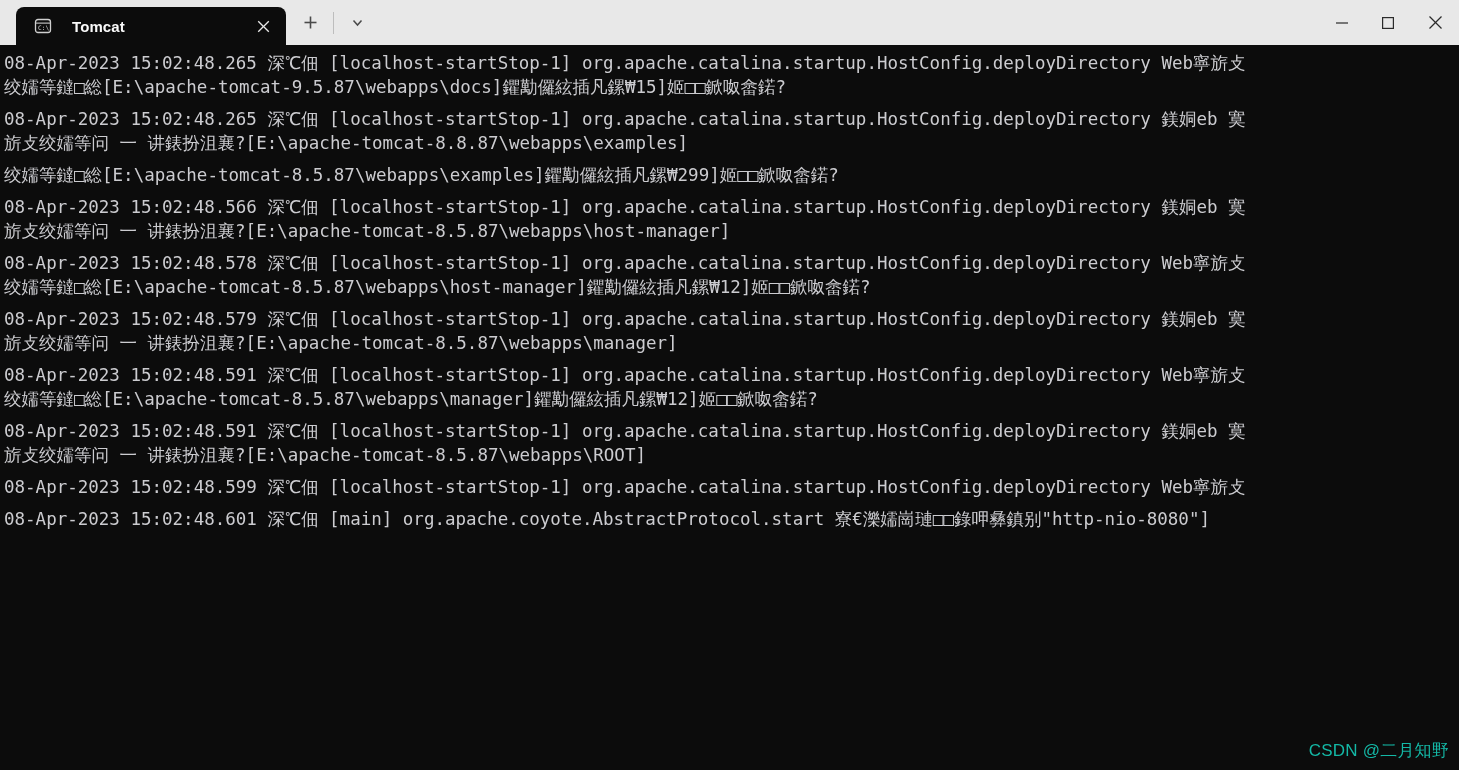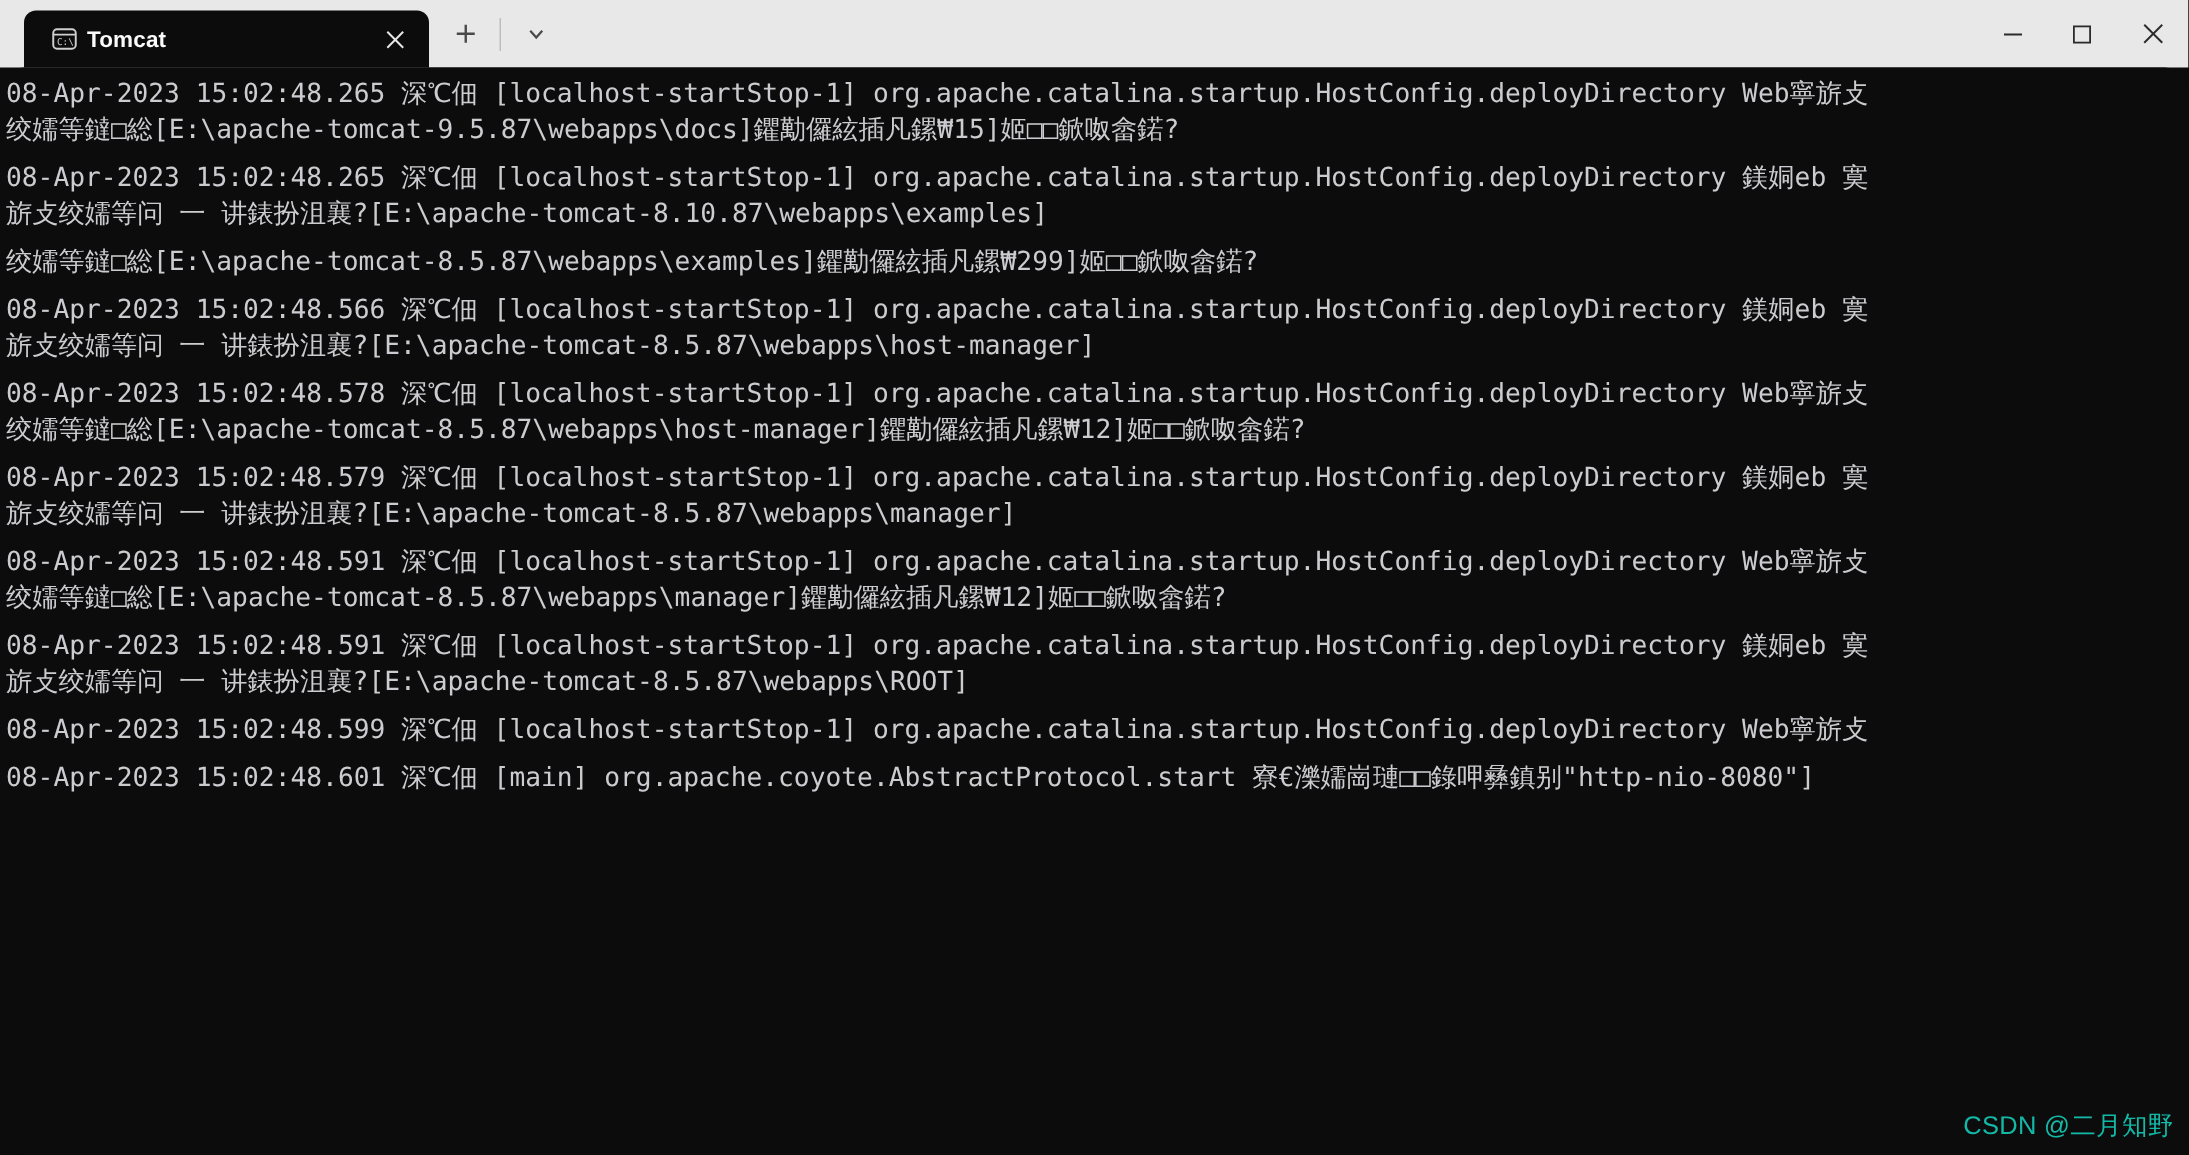--- a/index.html
+++ b/index.html
@@ -26,21 +26,21 @@
   .tabstrip {
     display: flex;
     align-items: flex-end;
     height: 45px;
     flex: 0 0 auto;
   }
   .tab {
     position: relative;
     display: flex;
     align-items: center;
-    gap: 6px;
+    gap: 20px;
     height: 38px;
     min-width: 270px;
     padding: 0 10px 0 18px;
     background: #0c0c0c;
     color: #ffffff;
     border-radius: 8px 8px 0 0;
     margin: 0 0 0 16px;
     box-sizing: border-box;
   }
   .tab-icon {
@@ -106,21 +106,20 @@
   .wc-close { width: 48px; }
 
   
   .console {
     position: relative;
     background: #0c0c0c;
     height: 725px;
     padding: 6px 0 0 4px;
     box-sizing: border-box;
     overflow: hidden;
-    border-radius: 16px;
   }
   .logline {
     color: #ccccd0;
     font-family: "DejaVu Sans Mono", monospace;
     font-size: 17.5px;
     line-height: 24px;
     white-space: pre-wrap;
     word-break: break-all;
     letter-spacing: 0px;
   }
@@ -197,21 +196,21 @@
     </div>
   </div>
 </div>
 
 <div class="console">
   <div id="log-container">
       <div class="logline">08-Apr-2023 15:02:48.265 深℃佃 [localhost-startStop-1] org.apache.catalina.startup.HostConfig.deployDirectory Web寧旂攴</div>
       <div class="logline">绞嬬等鐽□総[E:\apache-tomcat-9.5.87\webapps\docs]鑺勱儸絃插凡鏍₩15]姬□□鍁呶畲鍩?</div>
       <div class="gap"></div>
       <div class="logline">08-Apr-2023 15:02:48.265 深℃佃 [localhost-startStop-1] org.apache.catalina.startup.HostConfig.deployDirectory 鎂姛eb 寞</div>
-      <div class="logline">旂攴绞嬬等问 一 讲錶扮沮襄?[E:\apache-tomcat-8.10.87\webapps\examples]</div>
+      <div class="logline">旂攴绞嬬等问 一 讲錶扮沮襄?[E:\apache-tomcat-8.8.87\webapps\examples]</div>
       <div class="gap"></div>
       <div class="logline">绞嬬等鐽□総[E:\apache-tomcat-8.5.87\webapps\examples]鑺勱儸絃插凡鏍₩299]姬□□鍁呶畲鍩?</div>
       <div class="gap"></div>
       <div class="logline">08-Apr-2023 15:02:48.566 深℃佃 [localhost-startStop-1] org.apache.catalina.startup.HostConfig.deployDirectory 鎂姛eb 寞</div>
       <div class="logline">旂攴绞嬬等问 一 讲錶扮沮襄?[E:\apache-tomcat-8.5.87\webapps\host-manager]</div>
       <div class="gap"></div>
       <div class="logline">08-Apr-2023 15:02:48.578 深℃佃 [localhost-startStop-1] org.apache.catalina.startup.HostConfig.deployDirectory Web寧旂攴</div>
       <div class="logline">绞嬬等鐽□総[E:\apache-tomcat-8.5.87\webapps\host-manager]鑺勱儸絃插凡鏍₩12]姬□□鍁呶畲鍩?</div>
       <div class="gap"></div>
       <div class="logline">08-Apr-2023 15:02:48.579 深℃佃 [localhost-startStop-1] org.apache.catalina.startup.HostConfig.deployDirectory 鎂姛eb 寞</div>

